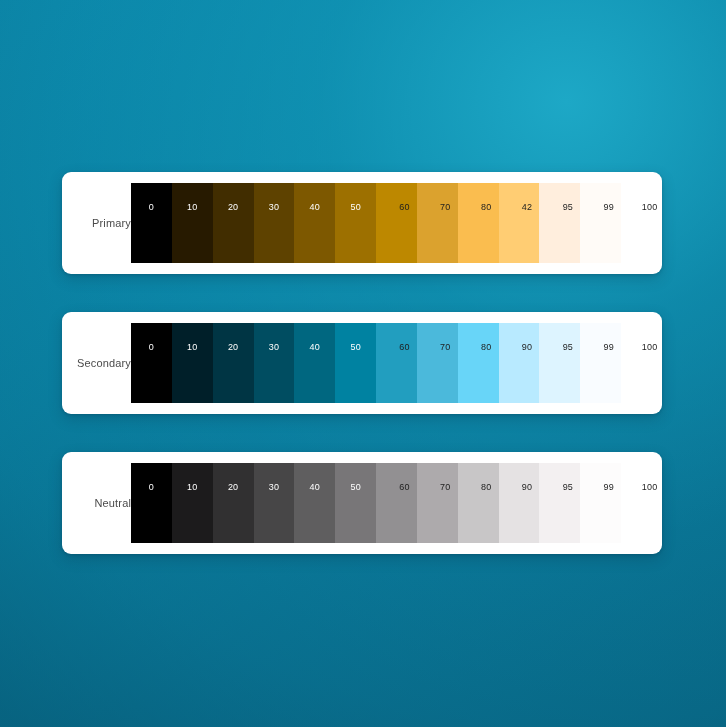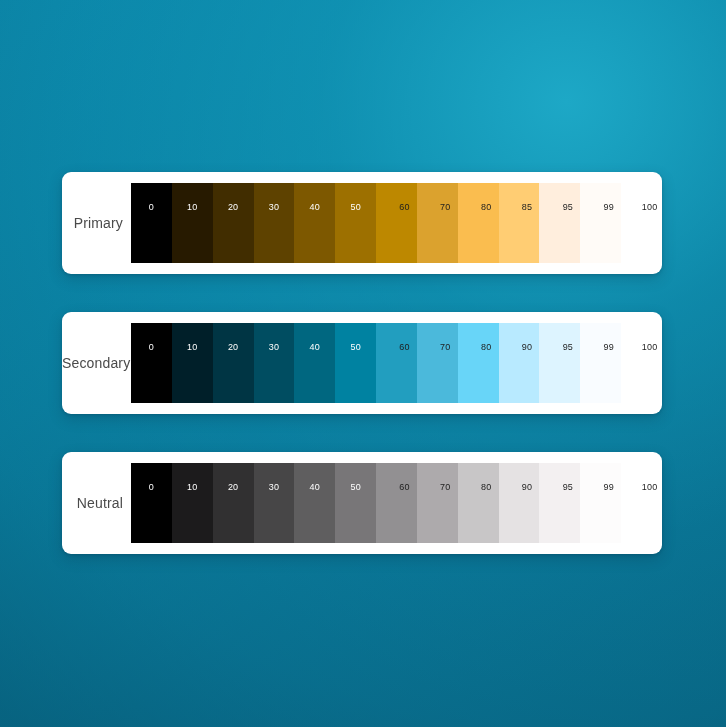--- a/index.html
+++ b/index.html
@@ -47,23 +47,23 @@
     display: flex;
     align-items: center;
     overflow: hidden;
   }
   .palette-card:last-child { margin-bottom: 0; }
 
   .row-label {
     width: 69px;
     flex: 0 0 69px;
     text-align: right;
-    padding-right: 8px;
+    padding-right: 0;
     box-sizing: border-box;
-    font-size: 14px;
+    font-size: 11px;
     color: #4a4a4a;
     letter-spacing: 0.15px;
     white-space: nowrap;
   }
 
   .swatch-strip {
     display: flex;
     height: 80px;
     flex: 1 1 auto;
     align-items: stretch;
@@ -119,21 +119,21 @@
           <div class="swatch" style="background-color: rgb(189, 136, 0);">
             <span class="tone-label on-light">60</span>
           </div>
           <div class="swatch" style="background-color: rgb(219, 162, 46);">
             <span class="tone-label on-light">70</span>
           </div>
           <div class="swatch" style="background-color: rgb(250, 189, 79);">
             <span class="tone-label on-light">80</span>
           </div>
           <div class="swatch" style="background-color: rgb(255, 205, 115);">
-            <span class="tone-label on-light">85</span>
+            <span class="tone-label on-light">42</span>
           </div>
           <div class="swatch" style="background-color: rgb(255, 238, 221);">
             <span class="tone-label on-light">95</span>
           </div>
           <div class="swatch" style="background-color: rgb(255, 251, 247);">
             <span class="tone-label on-light">99</span>
           </div>
           <div class="swatch" style="background-color: rgb(255, 255, 255);">
             <span class="tone-label on-light">100</span>
           </div>

